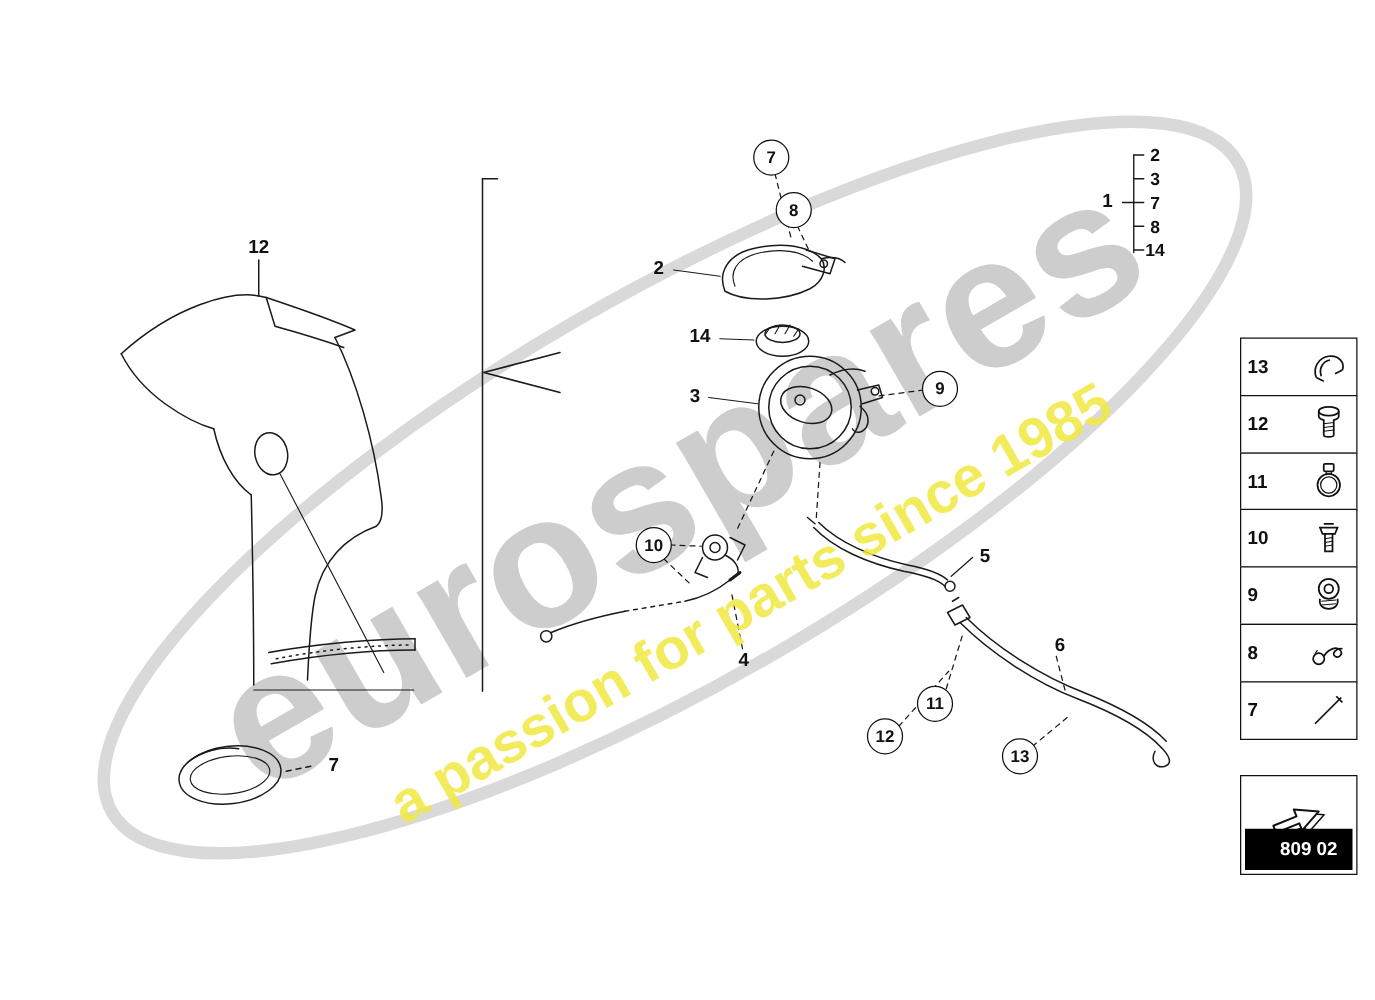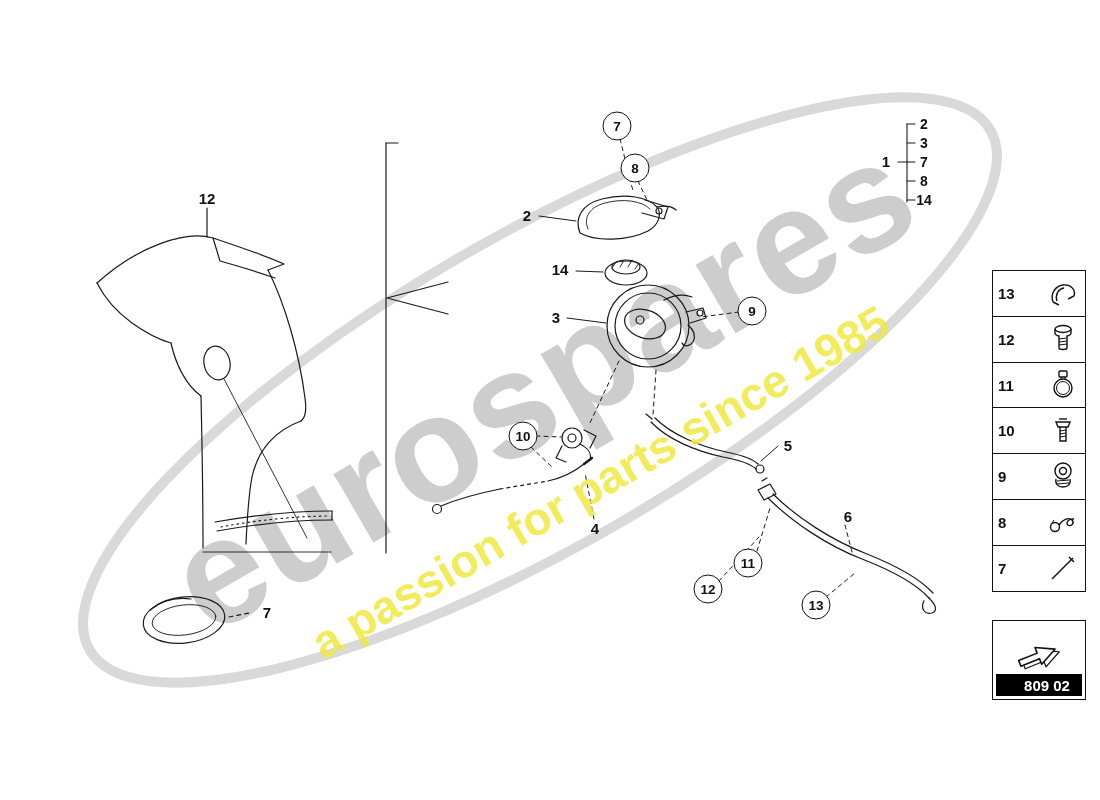--- a/index.html
+++ b/index.html
@@ -22,21 +22,21 @@
   .small-label{font-size:14px;}
   .sidebar{position:absolute;left:992px;top:270px;width:94px;z-index:6;}
   .part-box{height:47px;border:1.2px solid #111;margin-top:-1.2px;background:#fff;
             display:flex;align-items:center;padding:0 5px;box-sizing:border-box;cursor:pointer;}
   .part-box:first-child{margin-top:0;}
   .part-num{font-weight:bold;font-size:15px;width:26px;}
   .part-icon{margin-left:auto;line-height:0;}
   .code-box{position:absolute;left:992px;top:620px;width:94px;height:80px;border:1.2px solid #111;
             box-sizing:border-box;background:#fff;z-index:6;cursor:pointer;}
   .code-arrow{position:absolute;left:13px;top:6px;line-height:0;}
-  .code-bar{position:absolute;left:3px;right:3px;bottom:3px;height:22px;background:#000;color:#fff;
+  .code-bar{position:absolute;left:3px;right:3px;bottom:3px;height:33px;background:#000;color:#fff;
             display:flex;align-items:center;justify-content:center;font-weight:bold;font-size:15px;padding-left:16px;}
   svg{display:block;}
 </style>
 </head>
 <body>
 
 <div class="canvas">
 
   <svg class="wm-swirl" width="1100" height="800" viewBox="0 0 1100 800">
     <ellipse cx="540" cy="390" rx="520" ry="155" transform="rotate(-30 540 390)" fill="none" stroke="rgba(170,170,170,0.45)" stroke-width="10"></ellipse>

